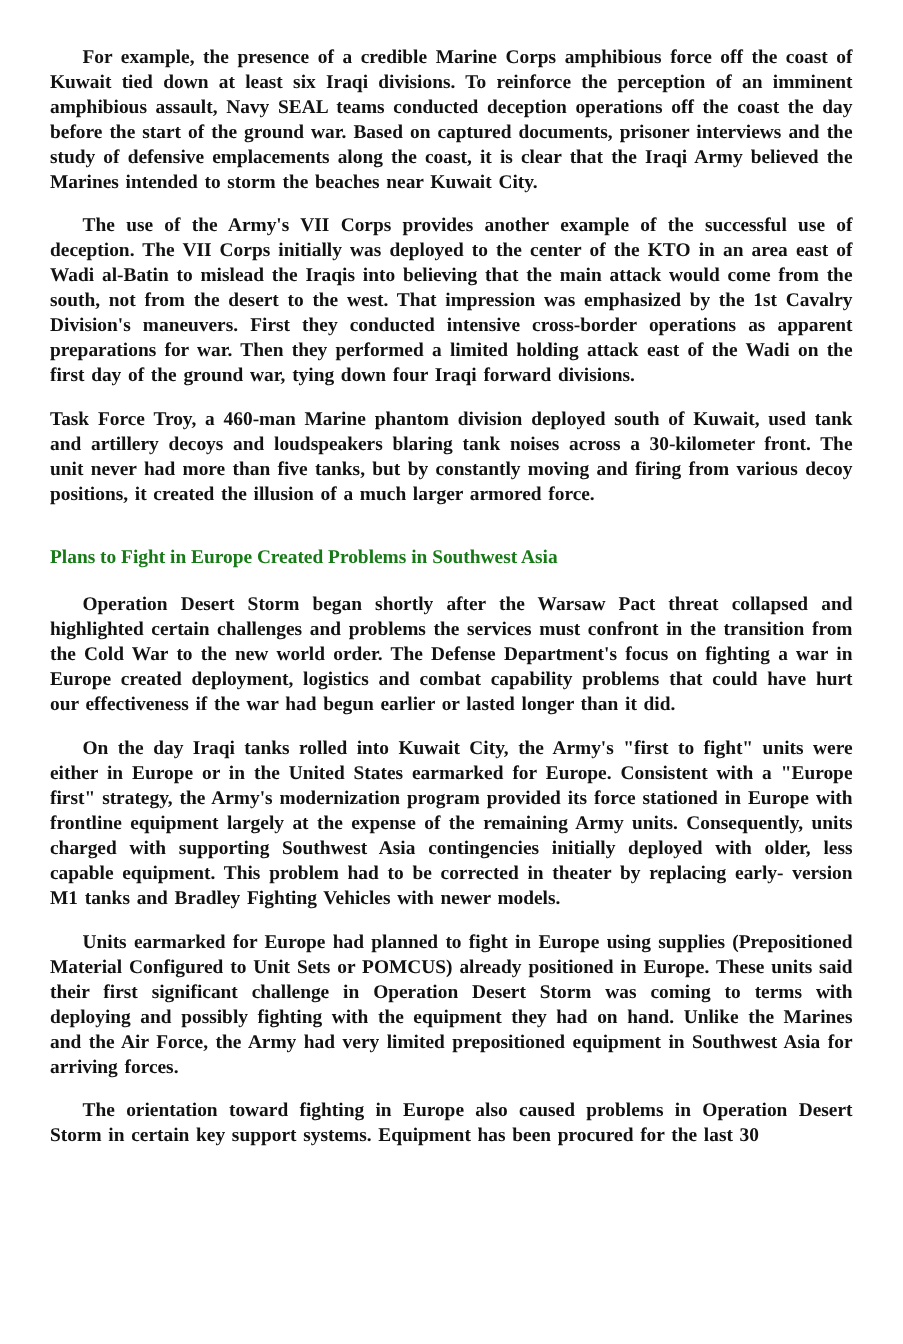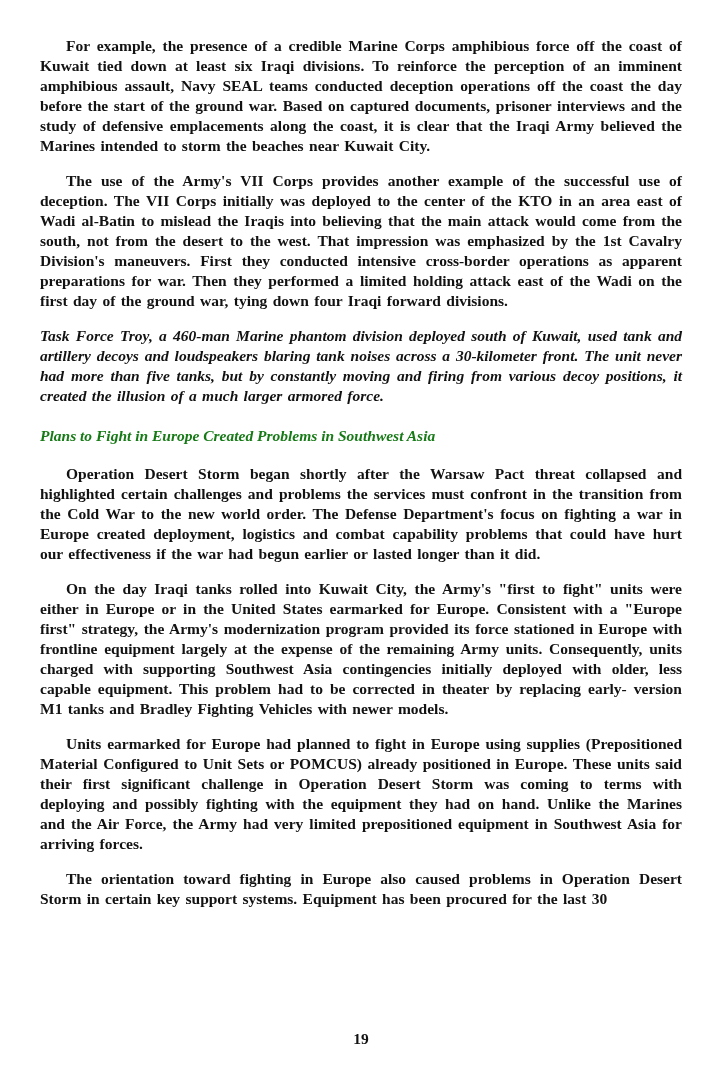--- a/index.html
+++ b/index.html
@@ -21,30 +21,28 @@
     color: var(--color-body, #121212);
     text-align: justify;
   }
   .para {
     margin: 0 0 15px 0;
     text-indent: 26px;
     word-spacing: 1.5px;
   }
   .para.no-indent {
     text-indent: 0;
-    font-style: italic;
   }
   .section-heading {
     font-size: 15.5px;
     line-height: 20px;
     font-weight: bold;
     color: var(--color-heading, #177a17);
     text-align: left;
-    margin: 20px 0 18px 0;
-    font-style: italic;
+    margin: 30px 0 18px 0;
   }
   .page-number {
     position: absolute;
     left: 0;
     right: 0;
     bottom: 26px;
     text-align: center;
     text-indent: 0;
     font-weight: bold;
   }
@@ -63,15 +61,14 @@
   <h2 class="section-heading">Plans to Fight in Europe Created Problems in Southwest Asia</h2>
 
   <p class="para">Operation Desert Storm began shortly after the Warsaw Pact threat collapsed and highlighted certain challenges and problems the services must confront in the transition from the Cold War to the new world order. The Defense Department's focus on fighting a war in Europe created deployment, logistics and combat capability problems that could have hurt our effectiveness if the war had begun earlier or lasted longer than it did.</p>
 
   <p class="para">On the day Iraqi tanks rolled into Kuwait City, the Army's "first to fight" units were either in Europe or in the United States earmarked for Europe. Consistent with a "Europe first" strategy, the Army's modernization program provided its force stationed in Europe with frontline equipment largely at the expense of the remaining Army units. Consequently, units charged with supporting Southwest Asia contingencies initially deployed with older, less capable equipment. This problem had to be corrected in theater by replacing early- version M1 tanks and Bradley Fighting Vehicles with newer models.</p>
 
   <p class="para">Units earmarked for Europe had planned to fight in Europe using supplies (Prepositioned Material Configured to Unit Sets or POMCUS) already positioned in Europe. These units said their first significant challenge in Operation Desert Storm was coming to terms with deploying and possibly fighting with the equipment they had on hand. Unlike the Marines and the Air Force, the Army had very limited prepositioned equipment in Southwest Asia for arriving forces.</p>
 
   <p class="para">The orientation toward fighting in Europe also caused problems in Operation Desert Storm in certain key support systems. Equipment has been procured for the last 30</p>
 
-  <div class="page-number">19</div>
 
 </div>
 
 </body></html>

